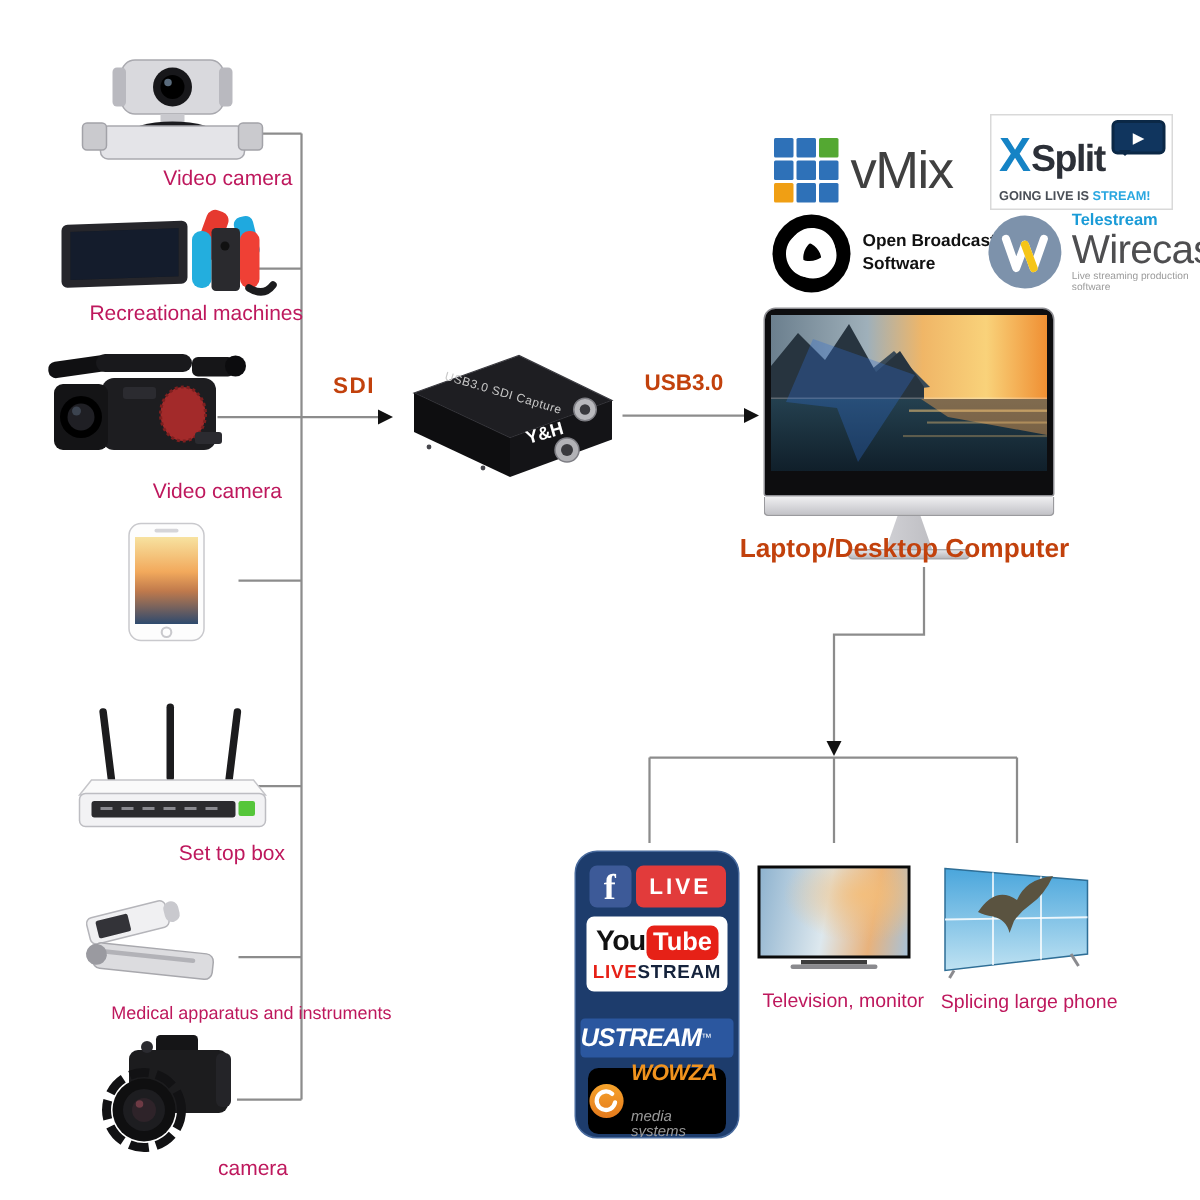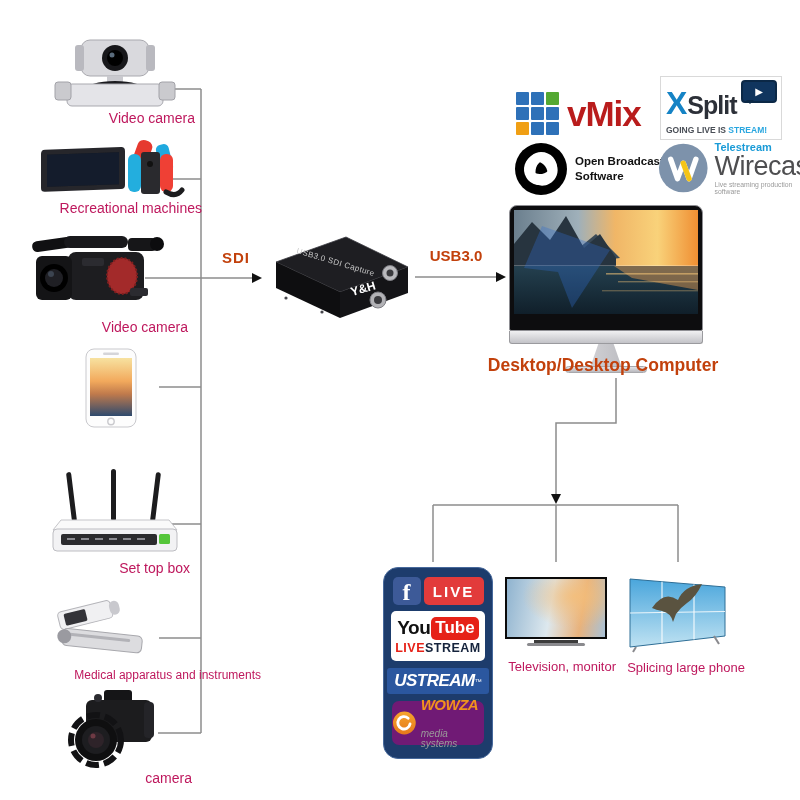--- a/index.html
+++ b/index.html
@@ -23,21 +23,21 @@
   
   .blue-tag{position:absolute;font-weight:bold;color:#c2410c;text-align:center;}
   .tag-sdi{left:206px;top:249px;width:60px;font-size:15px;letter-spacing:1px;}
   .tag-usb{left:418px;top:247px;width:76px;font-size:15px;}
   .tag-computer{left:473px;top:355px;width:260px;font-size:17.5px;}
 
   
   .vmix{left:516px;top:92px;display:flex;align-items:center;gap:8px;}
   .vmix-grid{display:grid;grid-template-columns:repeat(3,13px);grid-template-rows:repeat(3,13px);gap:2px;}
   .vmix-grid i{display:block;border-radius:1px;}
-  .vmix-text{font-size:35px;font-weight:700;color:#b91c1c;letter-spacing:-1px;line-height:1;}
+  .vmix-text{font-size:35px;font-weight:400;color:#404040;letter-spacing:-1px;line-height:1;}
 
   .xsplit{left:660px;top:76px;width:122px;height:64px;background:#fff;border:1px solid #d9d9d9;box-sizing:border-box;}
   .xsplit-tv{position:absolute;right:4px;top:3px;width:36px;height:23px;background:#10355e;border:2px solid #0b2846;
              border-radius:4px;display:flex;align-items:center;justify-content:center;color:#fff;font-size:10px;box-sizing:border-box;}
   .xsplit-tv::after{content:"";position:absolute;left:3px;bottom:-7px;border:4px solid transparent;border-top-color:#0b2846;}
   .xsplit-name{position:absolute;left:5px;top:10px;line-height:1;}
   .xsplit-x{font-size:32px;font-weight:800;color:#1583c5;}
   .xsplit-rest{font-size:25px;font-weight:800;color:#2c3038;letter-spacing:-1px;}
   .xsplit-tagline{position:absolute;left:5px;bottom:4px;font-size:8.5px;font-weight:800;color:#4a4f57;white-space:nowrap;}
   .xsplit-tagline b{color:#2aa7e0;}
@@ -71,25 +71,25 @@
   .fb-live{width:60px;height:28px;background:#e23b3b;border-radius:5px;color:#fff;font-size:15px;font-weight:bold;
            letter-spacing:2px;display:flex;align-items:center;justify-content:center;}
   .yt-box{width:94px;height:50px;background:#fff;border-radius:5px;margin:6px auto 0;display:flex;flex-direction:column;
           align-items:center;justify-content:center;}
   .yt-row{display:flex;align-items:flex-start;gap:1px;}
   .yt-you{font-size:19px;font-weight:800;color:#111;letter-spacing:-.5px;}
   .yt-tube{font-size:17px;font-weight:800;color:#fff;background:#e62117;border-radius:5px;padding:1px 4px 2px;}
   .yt-live-row{font-size:12.5px;font-weight:800;letter-spacing:.5px;margin-top:1px;}
   .yt-live{color:#e62117;}
   .yt-stream{color:#15233c;}
-  .ustream-band{width:102px;height:26px;background:#2b579f;border-radius:3px;margin:7px auto 0;display:flex;
-                align-items:center;justify-content:center;}
+  .ustream-band{width:102px;height:26px;background:#2b579f;border-radius:3px;margin:18px auto 0;display:flex;
+                align-items:center;}
   .ustream-text{color:#fff;font-size:17px;font-weight:800;font-style:italic;letter-spacing:-.5px;}
   .ustream-tm{color:#fff;font-size:7px;vertical-align:top;}
-  .wowza-box{width:92px;height:44px;background:#701a75;border-radius:7px;margin:7px auto 0;display:flex;
+  .wowza-box{width:92px;height:44px;background:#000000;border-radius:7px;margin:7px auto 0;display:flex;
              align-items:center;justify-content:center;gap:4px;}
   .wowza-col{display:flex;flex-direction:column;line-height:1;}
   .wowza-name{font-size:15px;font-weight:800;font-style:italic;color:#f0931e;letter-spacing:-.5px;}
   .wowza-sub{font-size:10px;color:#9a9a9a;font-style:italic;margin-top:17px;}
 
   
   .tv{left:505px;top:577px;width:102px;}
   .tv-frame{width:102px;height:62px;background:#0a0a0a;padding:2px;box-sizing:border-box;}
   .tv-screen{width:100%;height:100%;
      background:radial-gradient(ellipse at 70% 30%, rgba(245,190,120,.85), rgba(245,190,120,0) 55%),
@@ -344,21 +344,21 @@
           <rect x="88" y="80" width="96" height="1.4" fill="rgba(250,200,120,.3)"></rect>
           <rect y="55" width="184" height="1" fill="rgba(255,255,255,.25)"></rect>
           <polygon points="28,16 96,40 58,98 44,62 10,58" fill="rgba(50,110,205,.33)"></polygon>
         </svg>
       </div>
     </div>
     <div class="cmp-chin"></div>
     <div class="cmp-stand"></div>
     <div class="cmp-base"></div>
   </div>
-  <div class="blue-tag tag-computer">Desktop/Desktop Computer</div>
+  <div class="blue-tag tag-computer">Laptop/Desktop Computer</div>
 
   <div class="abs stream-box">
     <div class="fb-row">
       <div class="fb-square">
           <span>f</span>
         </div>
       <div class="fb-live">LIVE</div>
     </div>
     <div class="yt-box">
       <div class="yt-row">

